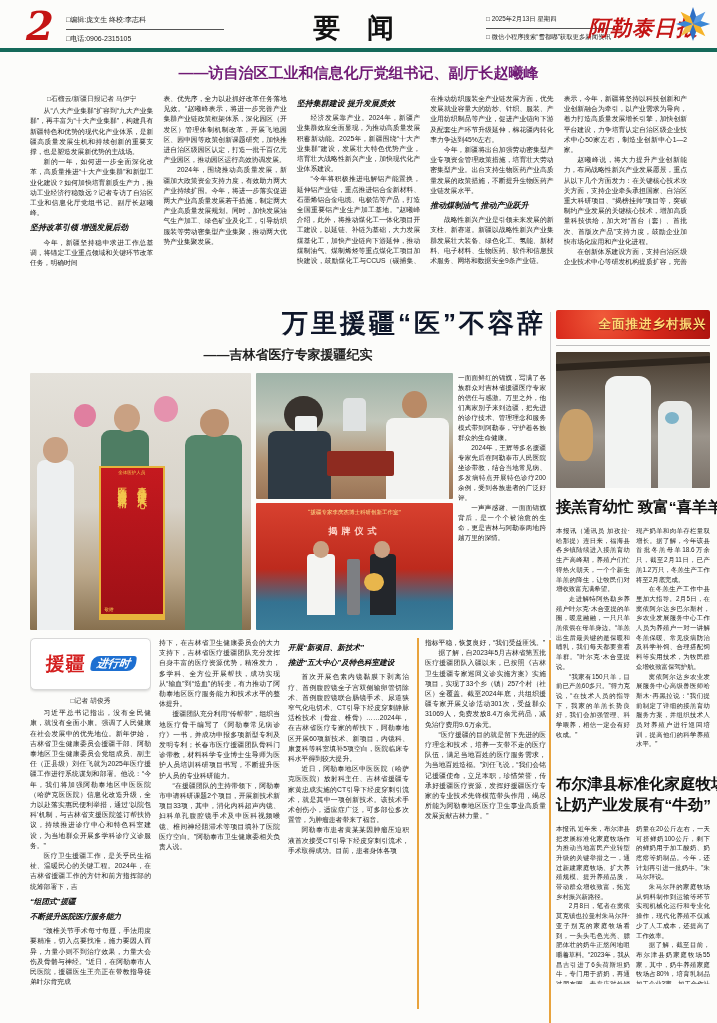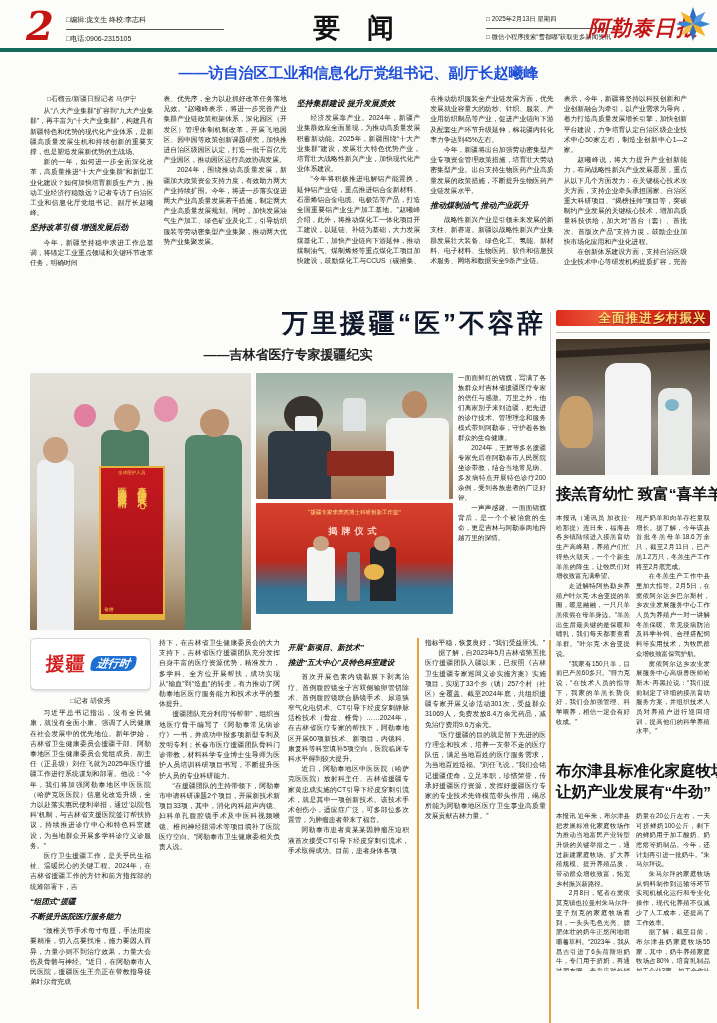--- a/index.html
+++ b/index.html
@@ -23,52 +23,52 @@
   .cols { display:flex; overflow:hidden; text-align:justify; }
   .col { flex:1 1 0; overflow:hidden; }
   .bp { text-indent:2em; margin:0; }
   .p0 { margin:0; }
   .byl { text-align:center; margin:0 0 2px; color:#333; }
   .sub { font-weight:bold; color:#111; margin:5px 0 4px;font-style:italic; }
 
   
   .a1 { position:absolute; left:30px; top:57px; width:657px; }
   .a1-title { text-align:center; font-size:31px; font-weight:900; color:#8a1e1e; letter-spacing:2px; }
-  .a1-sub { text-align:center; font-size:15px; font-weight:bold; color:#1d4ed8; margin-top:7px; }
+  .a1-sub { text-align:center; font-size:15px; font-weight:bold; color:#701a75; margin-top:7px; }
   .a1-cols { margin-top:11px; gap:10px; height:172px; font-size:6.8px; line-height:10.2px; }
   .a1-cols .sub { font-size:8px; }
 
   
   .a2 { position:absolute; left:30px; top:306px; width:516px; }
   .a2-title { text-align:right; font-size:26px; font-weight:900; color:#0f172a; letter-spacing:3px; }
   .a2-sub { text-align:center; font-size:13px; font-weight:bold; color:#222; margin-top:5px; }
   .photo-row { margin-top:9px; display:flex; gap:5px; height:257px; }
   .photo { position:relative; overflow:hidden; border-radius:1px; }
   .ph1 { width:221px; height:257px; background:linear-gradient(180deg,#e4e1da 0%,#d8d3c9 52%,#bba88b 78%,#87704f 100%); }
   .ph-stack { width:197px; display:flex; flex-direction:column; gap:4px; }
   .ph2 { height:126px; background:linear-gradient(180deg,#9fb3a8 0%,#c3c8bc 38%,#b1906f 72%,#9a7456 100%); }
-  .ph3 { height:111px; background:linear-gradient(180deg,#d8412f 0%,#bd2a1d 52%,#347291 78%,#3b7d99 100%);font-family:Liberation Serif, serif; }
+  .ph3 { height:127px; background:linear-gradient(180deg,#d8412f 0%,#bd2a1d 52%,#347291 78%,#3b7d99 100%);font-family:Liberation Serif, serif; }
   .cap-col { flex:1 1 0; font-size:6.6px; line-height:10px; text-align:justify; overflow:hidden; }
   .fig { position:absolute; }
   .pennant { position:absolute; left:31%; top:36%; width:30%; height:60%; background:linear-gradient(180deg,#c5191f,#9e1016); border:2px solid #e6b33c; border-bottom:6px solid #e6b33c; display:flex; justify-content:center; gap:7px; padding-top:12px; }
   .pennant .vtxt { writing-mode:vertical-rl; color:#f3c64d; font-weight:bold; font-size:9px; letter-spacing:2px; font-family:"Liberation Serif",serif; }
   .pennant .ttxt { position:absolute; top:2px; left:4px; right:4px; font-size:4.5px; color:#f3c64d; text-align:center; white-space:nowrap; overflow:hidden; }
   .pennant .btxt { position:absolute; bottom:2px; left:4px; font-size:4.5px; color:#f3c64d; }
   .stage-banner { position:absolute; top:6px; left:4px; right:4px; text-align:center; font-size:5.5px; color:#ffe08a; white-space:nowrap; overflow:hidden; }
   .stage-sub { position:absolute; top:22px; left:0; right:0; text-align:center; font-size:9px; letter-spacing:4px; color:#ffd9cf; font-weight:bold; }
   .a2-cols { margin-top:8px; gap:8px; height:371px; font-size:6.8px; line-height:10.2px; }
   .a2-cols .sub { font-size:7.6px; }
   .a2-cols .col4 { border-left:2px solid #e8a33d; padding-left:6px; }
   .logo-box { height:52px; border:1px solid #d8d8d8; border-radius:5px; box-shadow:0 1px 3px rgba(0,0,0,.18); display:flex; align-items:center; justify-content:center; gap:5px; margin-bottom:6px; background:#fff; }
   .logo-red { font-size:19px; font-weight:900; color:#d42020; font-family:"Liberation Serif",serif; transform:skewX(-4deg); letter-spacing:1px; }
   .logo-blue { background:#1d6fd1; color:#fff; font-style:italic; font-weight:bold; font-size:11px; padding:2px 6px 3px; border-radius:8px 3px 8px 3px; transform:skewX(-8deg); white-space:nowrap; }
 
   
   .rail { position:absolute; left:556px; top:310px; width:154px; }
-  .rural-banner { height:16px; background:radial-gradient(circle at 30% 20%, #f05a3a 0%, #d92a1c 45%, #ae130e 100%); display:flex; align-items:center; justify-content:center; color:#ffd873; font-weight:900; font-size:12.5px; letter-spacing:1px; text-shadow:0 1px 1px rgba(0,0,0,.4); border-radius:2px;padding-left:39px; }
+  .rural-banner { height:29px; background:radial-gradient(circle at 30% 20%, #f05a3a 0%, #d92a1c 45%, #ae130e 100%); display:flex; align-items:center; justify-content:center; color:#ffd873; font-weight:900; font-size:12.5px; letter-spacing:1px; text-shadow:0 1px 1px rgba(0,0,0,.4); border-radius:2px;padding-left:39px; }
   .rail-hr { border-top:1px solid #bfbfbf; margin:6px 0; }
   .ph4 { height:136px; background:linear-gradient(180deg,#46392c 0%,#6b6257 30%,#9b948b 62%,#7b7269 100%); }
   .a3-title { margin-top:9px; text-align:center; font-size:15.5px; font-weight:900; color:#111; white-space:nowrap; }
   .rail-cols { margin-top:8px; gap:6px; font-size:6.4px; line-height:9.7px; }
   .a3-cols { height:237px; }
   .a4-title { margin-top:11px; text-align:center; font-size:15.5px; font-weight:900; color:#111; line-height:1.35; white-space:nowrap; }
   .a4-cols { margin-top:8px; height:160px; }
 
   .vrule-gray { position:absolute; left:550px; top:312px; width:1px; height:326px; background:#cfcfcf; }
   .vrule-gold { position:absolute; left:549px; top:640px; width:2px; height:383px; background:#e8a33d; }

